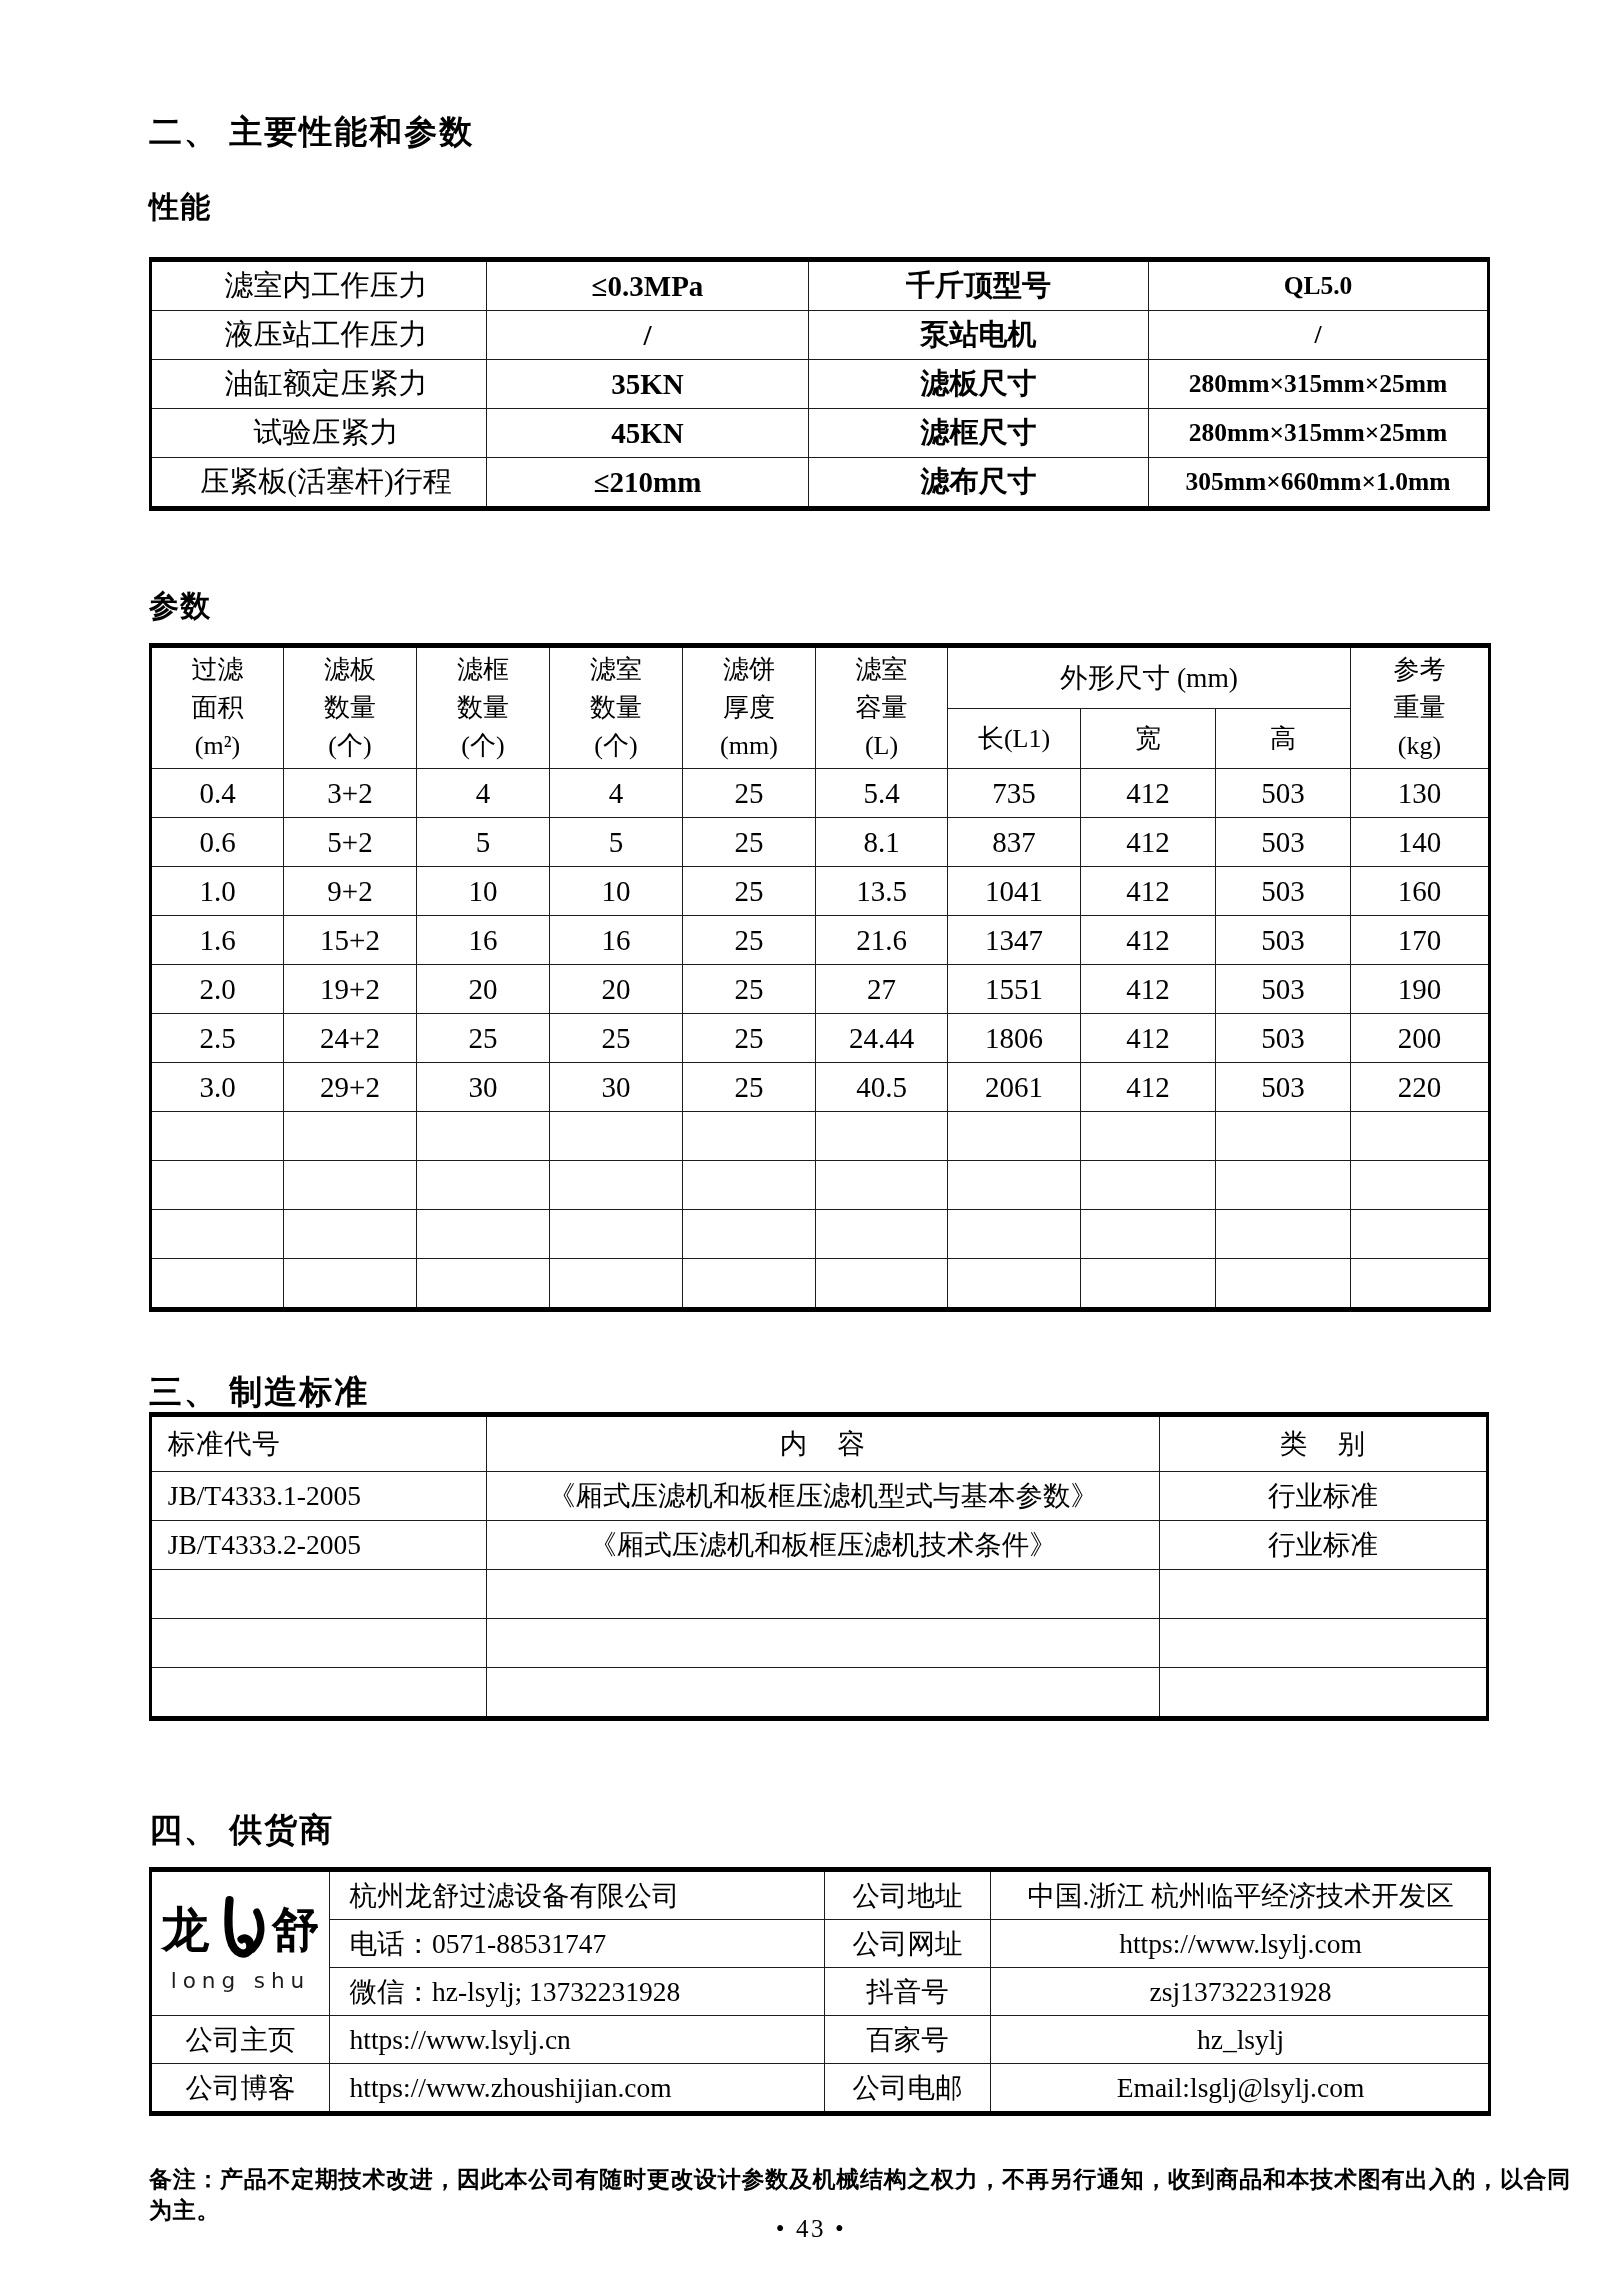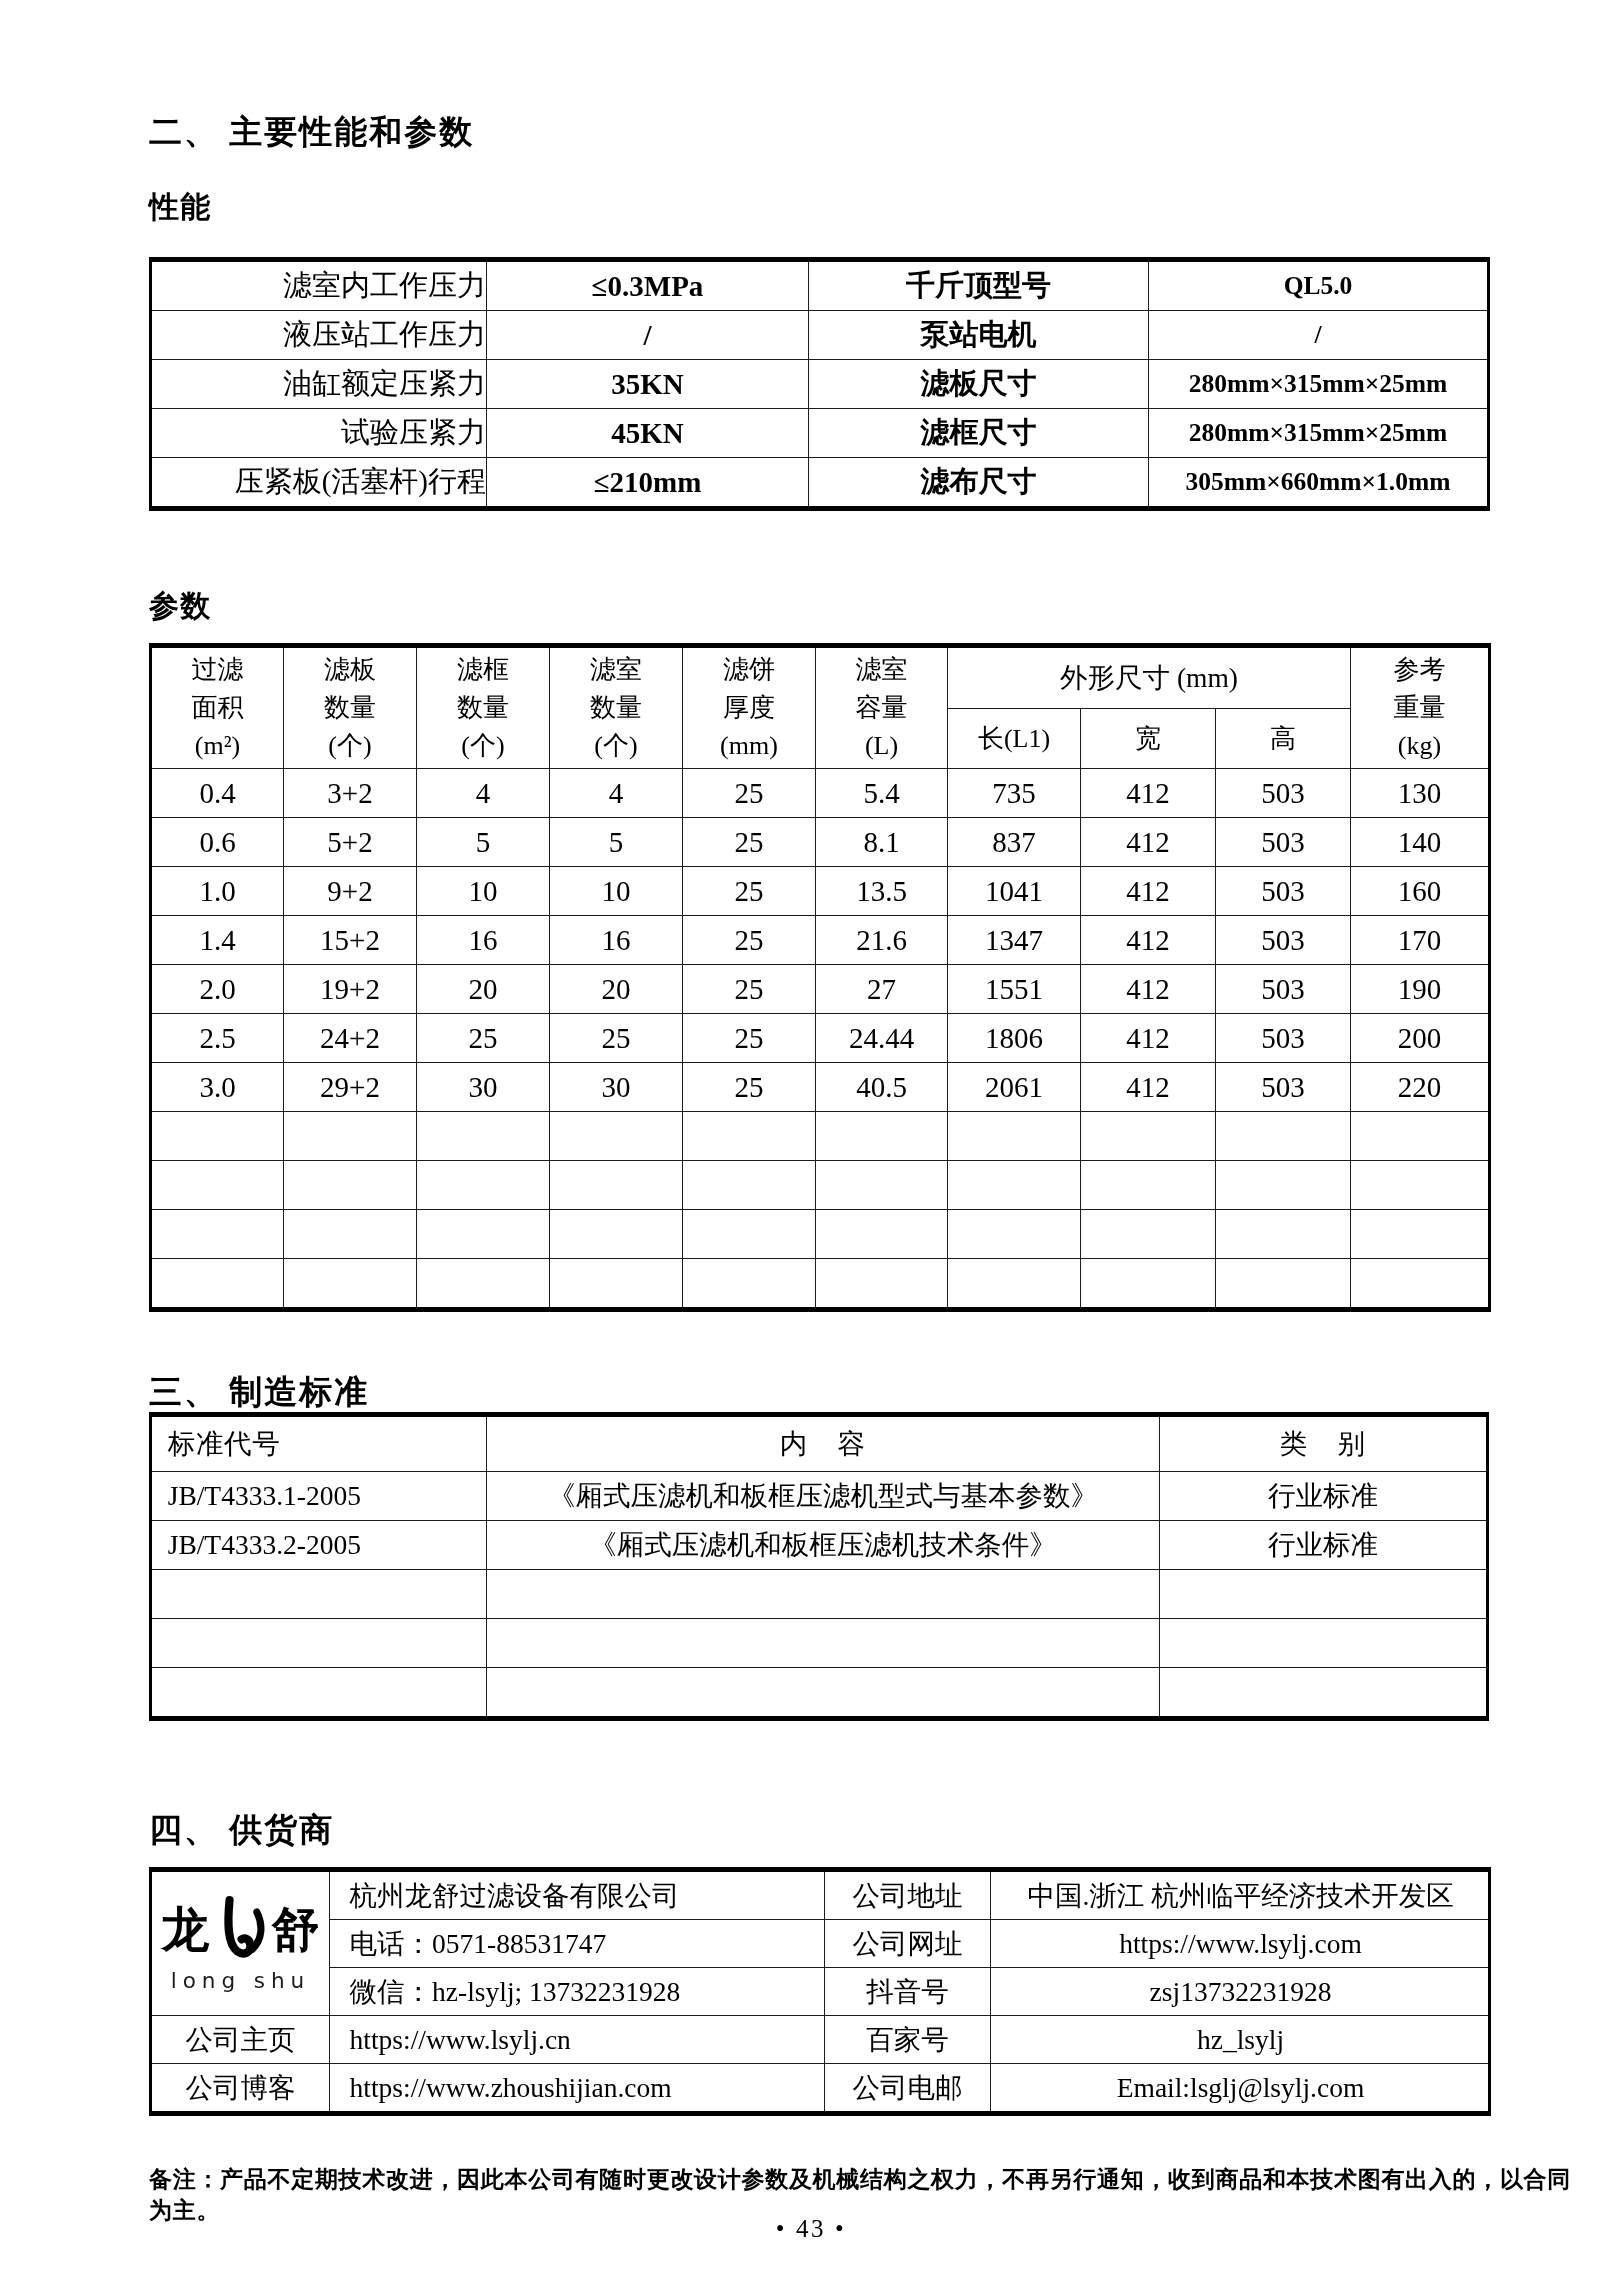--- a/index.html
+++ b/index.html
@@ -14,21 +14,21 @@
   .abs{position:absolute;}
   .sec-title{font-size:33px;font-weight:bold;letter-spacing:2px;}
   .sub-title{font-size:30px;font-weight:bold;letter-spacing:1.3px;}
 
   table{border-collapse:collapse;table-layout:fixed;background:#fff;}
   table.bordered{border:3.9px solid #000;border-top-width:5.9px;border-bottom-width:5.9px;}
   td,th{border:1.3px solid #1c1c1c;overflow:hidden;vertical-align:middle;padding:0;}
 
   
   .perf td{height:48px;font-size:29px;}
-  .perf td.lbl{text-align:right;padding-left:14px;}
+  .perf td.lbl{text-align:center;padding-left:14px;}
   .perf td.ctr{text-align:center;font-weight:bold;}
   .perf td:last-child{font-size:25.5px;}
 
   
   .params th{font-weight:normal;font-size:26px;text-align:center;white-space:pre-line;line-height:1.45;}
   .params th.dimgroup{font-size:27.5px;height:60px;}
   .params thead tr{height:60px;}
   .params td{height:48px;font-size:29px;text-align:center;}
   .params tr.empty td{height:48px;}
 
@@ -180,21 +180,21 @@
           <td class="ctr">10</td>
           <td class="ctr">10</td>
           <td class="ctr">25</td>
           <td class="ctr">13.5</td>
           <td class="ctr">1041</td>
           <td class="ctr">412</td>
           <td class="ctr">503</td>
           <td class="ctr">160</td>
         </tr>
         <tr>
-          <td class="ctr">1.4</td>
+          <td class="ctr">1.6</td>
           <td class="ctr">15+2</td>
           <td class="ctr">16</td>
           <td class="ctr">16</td>
           <td class="ctr">25</td>
           <td class="ctr">21.6</td>
           <td class="ctr">1347</td>
           <td class="ctr">412</td>
           <td class="ctr">503</td>
           <td class="ctr">170</td>
         </tr>

